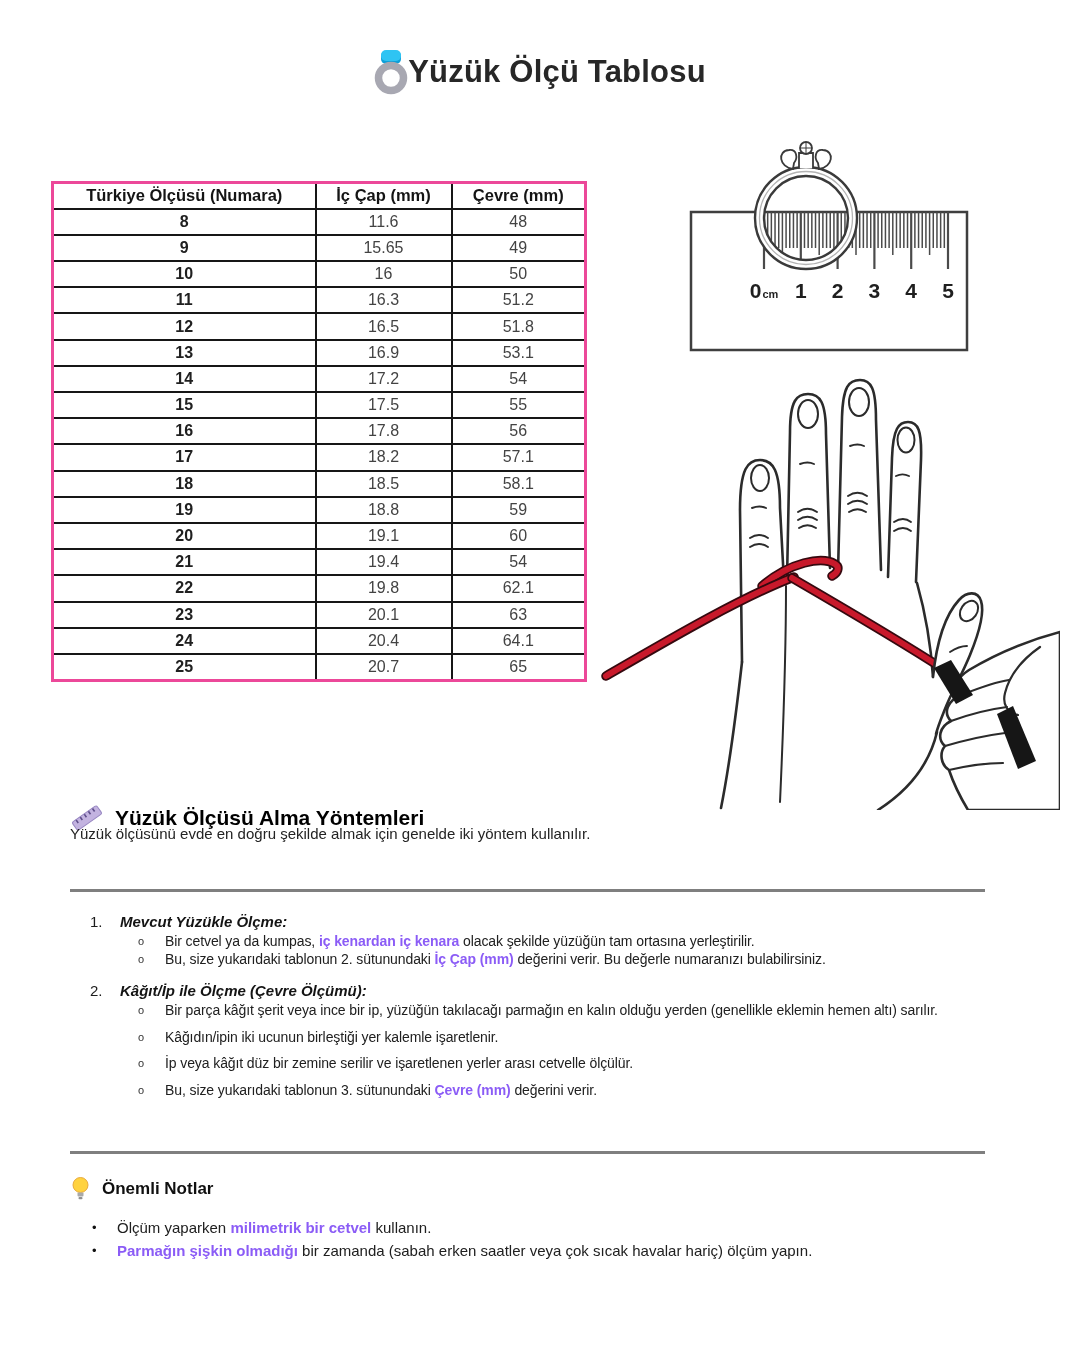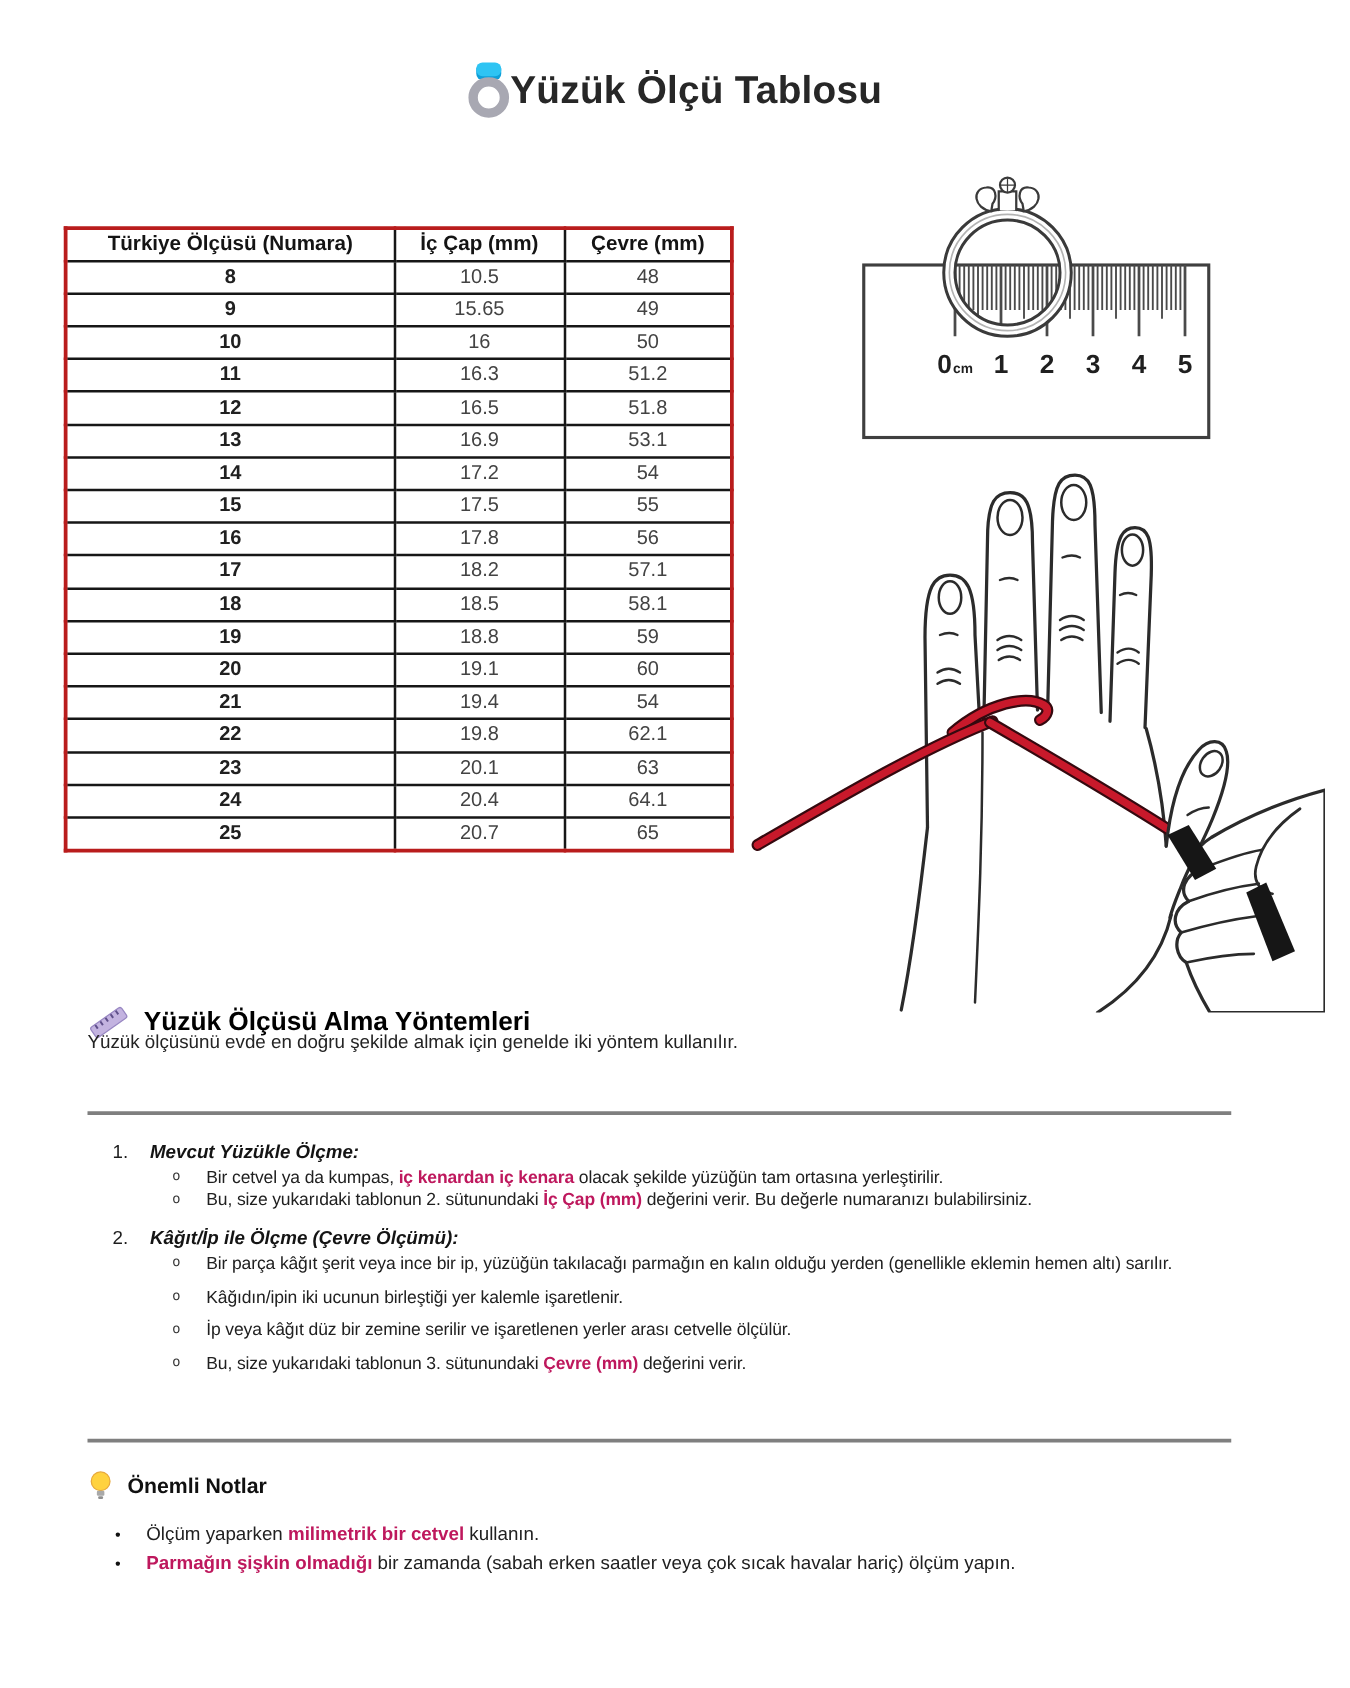--- a/index.html
+++ b/index.html
@@ -12,21 +12,21 @@
   
   .doc-title {
     position:absolute; top:48px; left:0; width:100%;
     display:flex; justify-content:center; align-items:center; 
   }
   .doc-title h1 { font-size:31px; font-weight:bold; color:#272727; letter-spacing:0.2px; }
 
   
   table.size-table {
     position:absolute; left:51px; top:181px; width:533px;
-    border-collapse:collapse; table-layout:fixed; border:3px solid #b91c1c;
+    border-collapse:collapse; table-layout:fixed; border:3px solid #ec4899;
   }
   .size-table th, .size-table td {
     border:2.4px solid #161616; text-align:center; vertical-align:middle;
     height:26.2px; padding:0; font-size:16px; color:#434343;
   }
   .size-table th { font-size:16.5px; font-weight:bold; color:#141414; }
   .size-table td:first-child { font-weight:bold; color:#202020; }
 
   
   .fig { position:absolute; }
@@ -44,21 +44,21 @@
 
   .methods-list { position:absolute; left:90px; top:913px; width:935px; }
   .m-item-head { display:flex; gap:16px; font-size:15px; }
   .m-item-num { width:14px; color:#1d1d1d; }
   .m-item-title { font-weight:bold; color:#141414;font-style:italic; }
   .m-bullets { margin:3px 0 0 48px; }
   .m-bullet { display:flex; gap:19px; font-size:14px; color:#202020; margin-bottom:2px; letter-spacing:-0.1px;}
   .m-bullet .marker { font-size:11px; padding-top:2px; color:#333; width:8px; }
   .m-item.spaced .m-bullet { margin-bottom:10.5px; }
   .m-item + .m-item { margin-top:15px; }
-  .b { font-weight:bold; color:#be185d; }
+  .b { font-weight:bold; color:#8b5cf6; }
 
   
   .notes-heading {
     position:absolute; left:71px; top:1176px;
     display:flex; align-items:center; gap:12px;
     font-size:17px; font-weight:bold; color:#101010;
   }
   .notes-list { position:absolute; left:92px; top:1219px; width:935px; }
   .n-bullet { display:flex; gap:17px; font-size:15px; color:#202020; margin-bottom:6px; }
   .n-bullet .marker { font-size:13px; padding-top:1px; color:#111; width:8px; }
@@ -86,21 +86,21 @@
     <thead>
         <tr>
           <th>Türkiye Ölçüsü (Numara)</th>
           <th>İç Çap (mm)</th>
           <th>Çevre (mm)</th>
         </tr>
       </thead>
     <tbody>
         <tr>
           <td>8</td>
-          <td>10.5</td>
+          <td>11.6</td>
           <td>48</td>
         </tr>
         <tr>
           <td>9</td>
           <td>15.65</td>
           <td>49</td>
         </tr>
         <tr>
           <td>10</td>
           <td>16</td>

